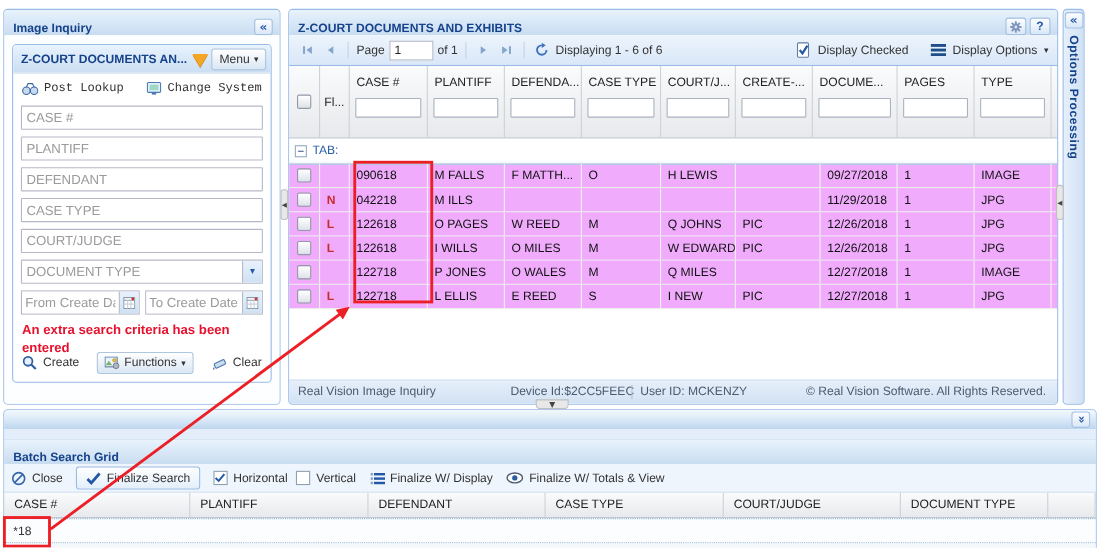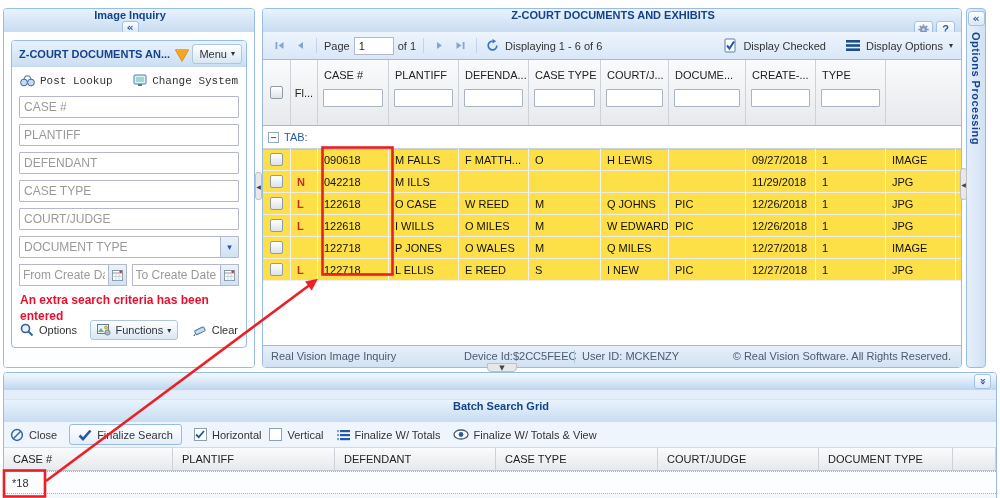--- a/index.html
+++ b/index.html
@@ -1,20 +1,20 @@
 <!DOCTYPE html>
 <html><head>
 <meta charset="utf-8">
 <style>
 * { box-sizing:border-box; margin:0; padding:0; }
 html,body { width:1000px; height:498px; }
 body { position:relative; font-family:"Liberation Sans","DejaVu Sans",sans-serif; font-size:11px; color:#222; background:#fff; overflow:hidden; }
 .gl { font-family:"DejaVu Sans",sans-serif; }
 .panel { position:absolute; border:1px solid #99BBE8; border-radius:4px; background:#fff; }
-.p-hdr { height:23px; background:linear-gradient(#E8F3FD,#C8DCF0); color:#15428B; font-weight:bold; display:flex; align-items:center; padding:0 6px 0 8px; border-radius:3px 3px 0 0;flex-direction:column; }
+.p-hdr { height:23px; background:linear-gradient(#E8F3FD,#C8DCF0); color:#15428B; font-weight:bold; display:flex; align-items:flex-end; padding:0 6px 0 8px; border-radius:3px 3px 0 0; }
 .tool-btn { width:19px; height:16px; border:1px solid #A5C2E2; border-radius:3px; background:linear-gradient(#FDFEFF,#D9E7F7); display:inline-flex; align-items:center; justify-content:center; color:#2458A6; font-weight:bold; cursor:pointer; }
 .tool-btn.sm { width:17px; height:15px; }
 .tool-btn.flat { border-color:transparent; background:none; width:17px; }
 .chev { font-size:11px; line-height:1; color:#2458A6; font-weight:bold; }
 
 .left-panel { left:3px; top:8px; width:252px; height:360px; }
 .lp-body { position:relative; height:335px; background:#FDFEFF; border-radius:0 0 3px 3px; }
 .win { position:absolute; left:7px; top:8px; width:236px; height:308px; border:1px solid #99BBE8; border-radius:4px; background:#fff; }
 .win-hdr { height:26px; background:linear-gradient(#E8F3FD,#CBDEF2); display:flex; align-items:center; padding:0 4px 0 7px; border-radius:3px 3px 0 0; border-bottom:1px solid #C4D8EE; }
 .win-title { color:#15428B; font-weight:bold; flex:1; white-space:nowrap; overflow:hidden; }
@@ -45,21 +45,21 @@
 .grid-hdr { display:flex; height:66px; background:linear-gradient(#FAFBFC,#E7E9EC); border-bottom:1px solid #AEB6C2; }
 .gh-cell { border-right:1px solid #CDD2D9; display:flex; flex-direction:column; }
 .gh-cell.center { align-items:center; justify-content:center; }
 .gh-label { height:28px; padding:9px 0 0 6px; color:#222; white-space:nowrap; overflow:hidden; }
 .gh-filter { height:18px; margin:1px 5px 0 5px; border:1px solid #AAB3C0; border-radius:1px; font-family:inherit; font-size:11px; padding:0 3px; }
 .cbx { width:13px; height:13px; border:1px solid #919BA8; border-radius:2px; background:linear-gradient(#FFFFFF,#DDE2E8); }
 .group-row { height:23px; display:flex; align-items:center; gap:5px; padding-left:5px; border-bottom:1px solid #C9D5E4; background:#fff; }
 .grp-box { width:11px; height:11px; border:1px solid #95A9C2; background:#fff; position:relative; }
 .grp-box::after { content:""; position:absolute; left:2px; right:2px; top:4px; height:1px; background:#44618C; }
 .grp-label { color:#2A5CA8; font-weight:normal; }
-.g-row { display:flex; height:22px; border-bottom:1px solid #EDEDED; background:#fde047; }
+.g-row { display:flex; height:22px; border-bottom:1px solid #EDEDED; background:#f0abfc; }
 .g-row:first-child { box-shadow:inset 0 1px 0 #AFC9E7; }
 .g-cell { border-right:1px solid #F2F2F2; display:flex; align-items:center; padding-left:6px; color:#111; white-space:nowrap; overflow:hidden; }
 .g-cell.ctr { justify-content:center; padding-left:0; }
 .flag { color:#C92A2A; font-weight:bold; }
 .grid-fill { flex:1; background:#fff; }
 .statusbar { height:22px; background:linear-gradient(#E6EFFA,#D2E2F3); border-top:1px solid #99BBE8; position:relative; color:#4C5A70; border-radius:0 0 3px 3px; }
 .statusbar span { position:absolute; top:4px; white-space:nowrap; }
 .sb-sep { position:absolute; top:4px; width:1px; height:13px; background:#AFC3DB; }
 
 .right-strip { left:966px; top:8px; width:20px; height:360px; background:linear-gradient(90deg,#E7F0FB,#D0E1F4); display:flex; flex-direction:column; align-items:center; padding-top:2px; }
@@ -164,21 +164,21 @@
           </div>
         </div>
       </div>
       <div class="warning">An extra search criteria has been entered</div>
       <div class="win-footer">
         <span class="flat-btn">
           <svg class="icon" width="14" height="14" viewBox="0 0 14 14">
               <circle cx="5.5" cy="5.5" r="4" fill="#E8F1FB" stroke="#2F5FA3" stroke-width="1.6"></circle>
               <line x1="8.6" y1="8.6" x2="12.5" y2="12.5" stroke="#2F5FA3" stroke-width="2"></line>
             </svg>
-          <span>Options</span>
+          <span>Create</span>
         </span>
         <button class="menu-btn">
           <svg class="icon" width="14" height="12" viewBox="0 0 14 12">
               <rect x="0.5" y="0.5" width="11" height="9" fill="#EAF4FD" stroke="#5B7EA6"></rect>
               <path d="M1 8 L4 4 L7 8 Z" fill="#7FB069"></path>
               <circle cx="9" cy="3.5" r="1.5" fill="#F2C94C" stroke="#B98B1D" stroke-width="0.7"></circle>
               <circle cx="10.5" cy="8.5" r="2.6" fill="#AEB8C4" stroke="#6B7684" stroke-width="0.8"></circle>
             </svg>
           <span>Functions</span>
           <span class="gl" style="font-size:8px;color:#333">▾</span>
@@ -288,26 +288,30 @@
         <input class="gh-filter" style="">
       </div>
       <div class="gh-cell" style="width: 72px;">
         <div class="gh-label">CASE TYPE</div>
         <input class="gh-filter" style="">
       </div>
       <div class="gh-cell" style="width: 68px;">
         <div class="gh-label">COURT/J...</div>
         <input class="gh-filter" style="">
       </div>
+      <div class="gh-cell" style="width: 70px;">
+        <div class="gh-label">CREATE-...</div>
+        <input class="gh-filter" style="">
+      </div>
       <div class="gh-cell" style="width: 77px;">
         <div class="gh-label">DOCUME...</div>
         <input class="gh-filter" style="">
       </div>
       <div class="gh-cell" style="width: 70px;">
-        <div class="gh-label">CREATE-...</div>
+        <div class="gh-label">PAGES</div>
         <input class="gh-filter" style="">
       </div>
       <div class="gh-cell" style="width: 70px;">
         <div class="gh-label">TYPE</div>
         <input class="gh-filter" style="">
       </div>
     </div>
   <div class="group-row">
     <span class="grp-box"></span>
     <span class="grp-label">TAB:</span>
@@ -348,21 +352,21 @@
         <div class="g-cell" style="width: 70px;">JPG</div>
       </div>
       <div class="g-row">
         <div class="g-cell ctr" style="width: 28px;">
           <div class="cbx"></div>
         </div>
         <div class="g-cell" style="width: 27px;">
           <span class="flag">L</span>
         </div>
         <div class="g-cell" style="width: 71px;">122618</div>
-        <div class="g-cell" style="width: 70px;">O CASE</div>
+        <div class="g-cell" style="width: 70px;">O PAGES</div>
         <div class="g-cell" style="width: 70px;">W REED</div>
         <div class="g-cell" style="width: 72px;">M</div>
         <div class="g-cell" style="width: 68px;">Q JOHNS</div>
         <div class="g-cell" style="width: 77px;">PIC</div>
         <div class="g-cell" style="width: 70px;">12/26/2018</div>
         <div class="g-cell" style="width: 70px;">1</div>
         <div class="g-cell" style="width: 70px;">JPG</div>
       </div>
       <div class="g-row">
         <div class="g-cell ctr" style="width: 28px;">
@@ -481,21 +485,21 @@
     </span>
     <span class="flat-btn">
       <svg width="14" height="12" viewBox="0 0 14 12">
           <rect x="4" y="1" width="10" height="2.2" fill="#2458A6"></rect>
           <rect x="4" y="5" width="10" height="2.2" fill="#2458A6"></rect>
           <rect x="4" y="9" width="10" height="2.2" fill="#2458A6"></rect>
           <rect x="1" y="1" width="2" height="2.2" fill="#7D9EC8"></rect>
           <rect x="1" y="5" width="2" height="2.2" fill="#7D9EC8"></rect>
           <rect x="1" y="9" width="2" height="2.2" fill="#7D9EC8"></rect>
         </svg>
-      <span>Finalize W/ Totals</span>
+      <span>Finalize W/ Display</span>
     </span>
     <span class="flat-btn">
       <svg width="16" height="11" viewBox="0 0 16 11">
           <ellipse cx="8" cy="5.5" rx="7" ry="4.5" fill="#fff" stroke="#4A5B70" stroke-width="1.3"></ellipse>
           <circle cx="8" cy="5.5" r="2.4" fill="#2B5C9E"></circle>
         </svg>
       <span>Finalize W/ Totals &amp; View</span>
     </span>
   </div>
   <div class="grid-hdr" id="bottomGridHeader" style="height:23px;border-bottom:1px solid #C2C8D1">

